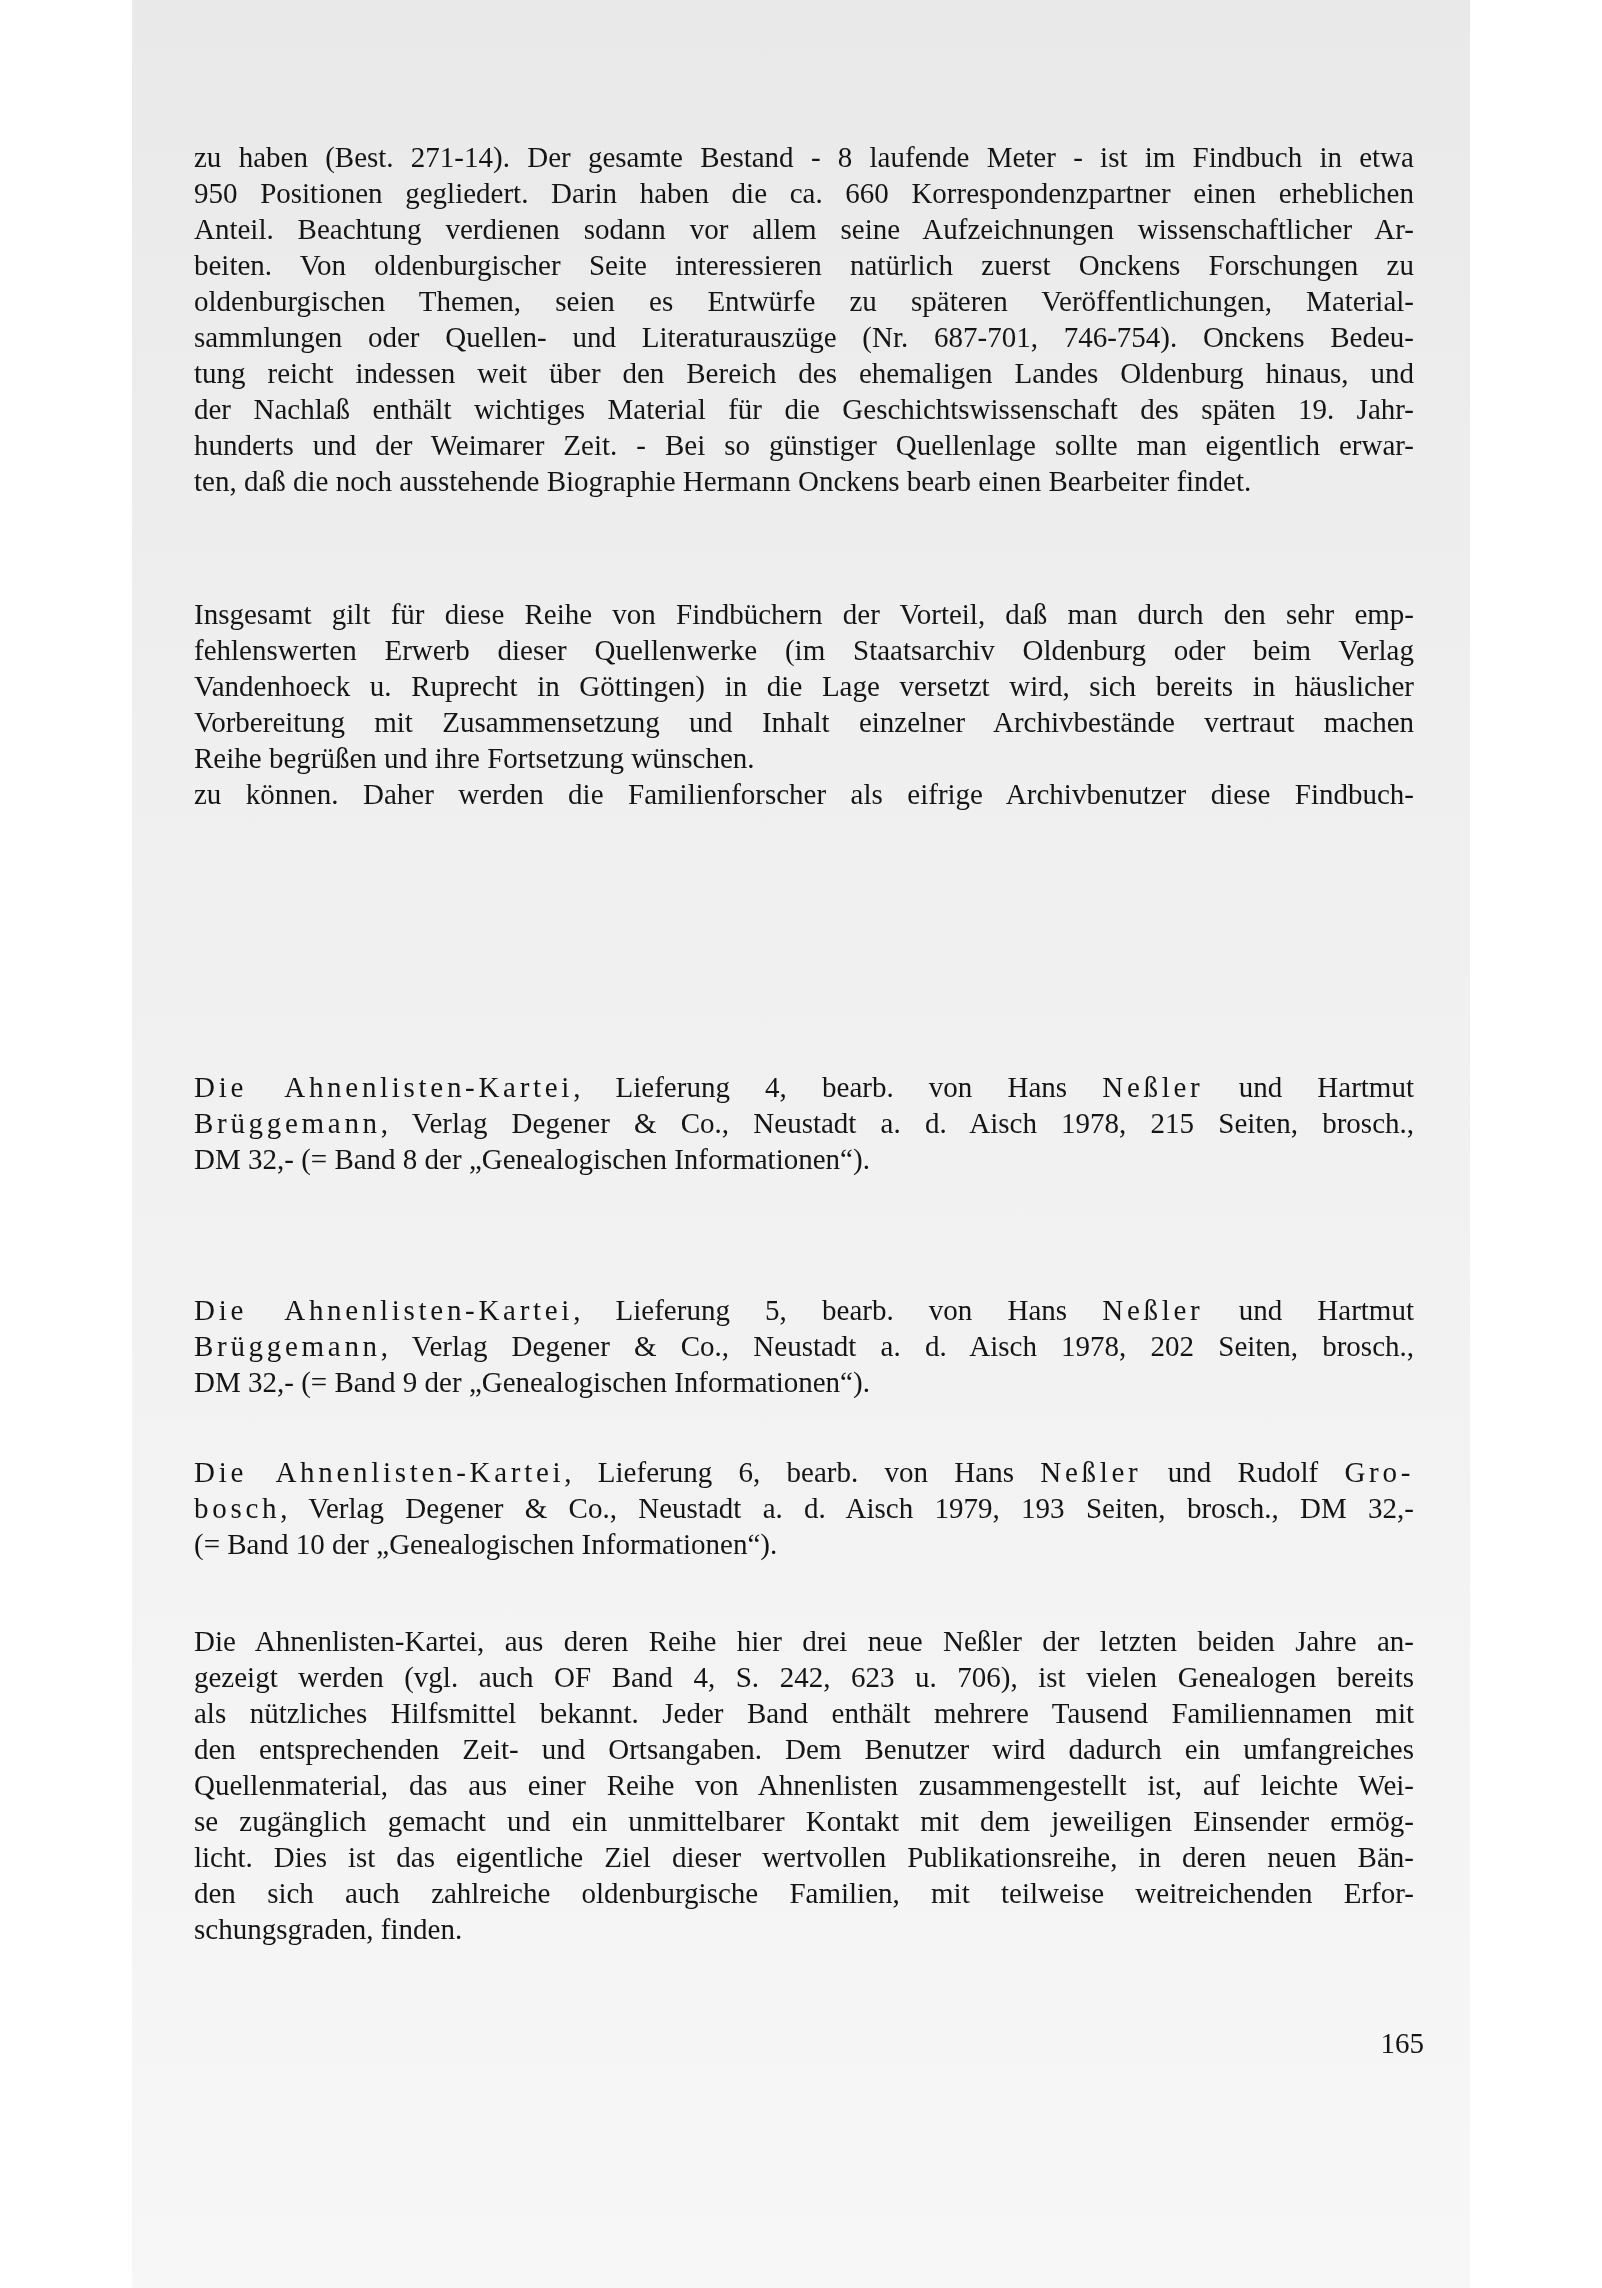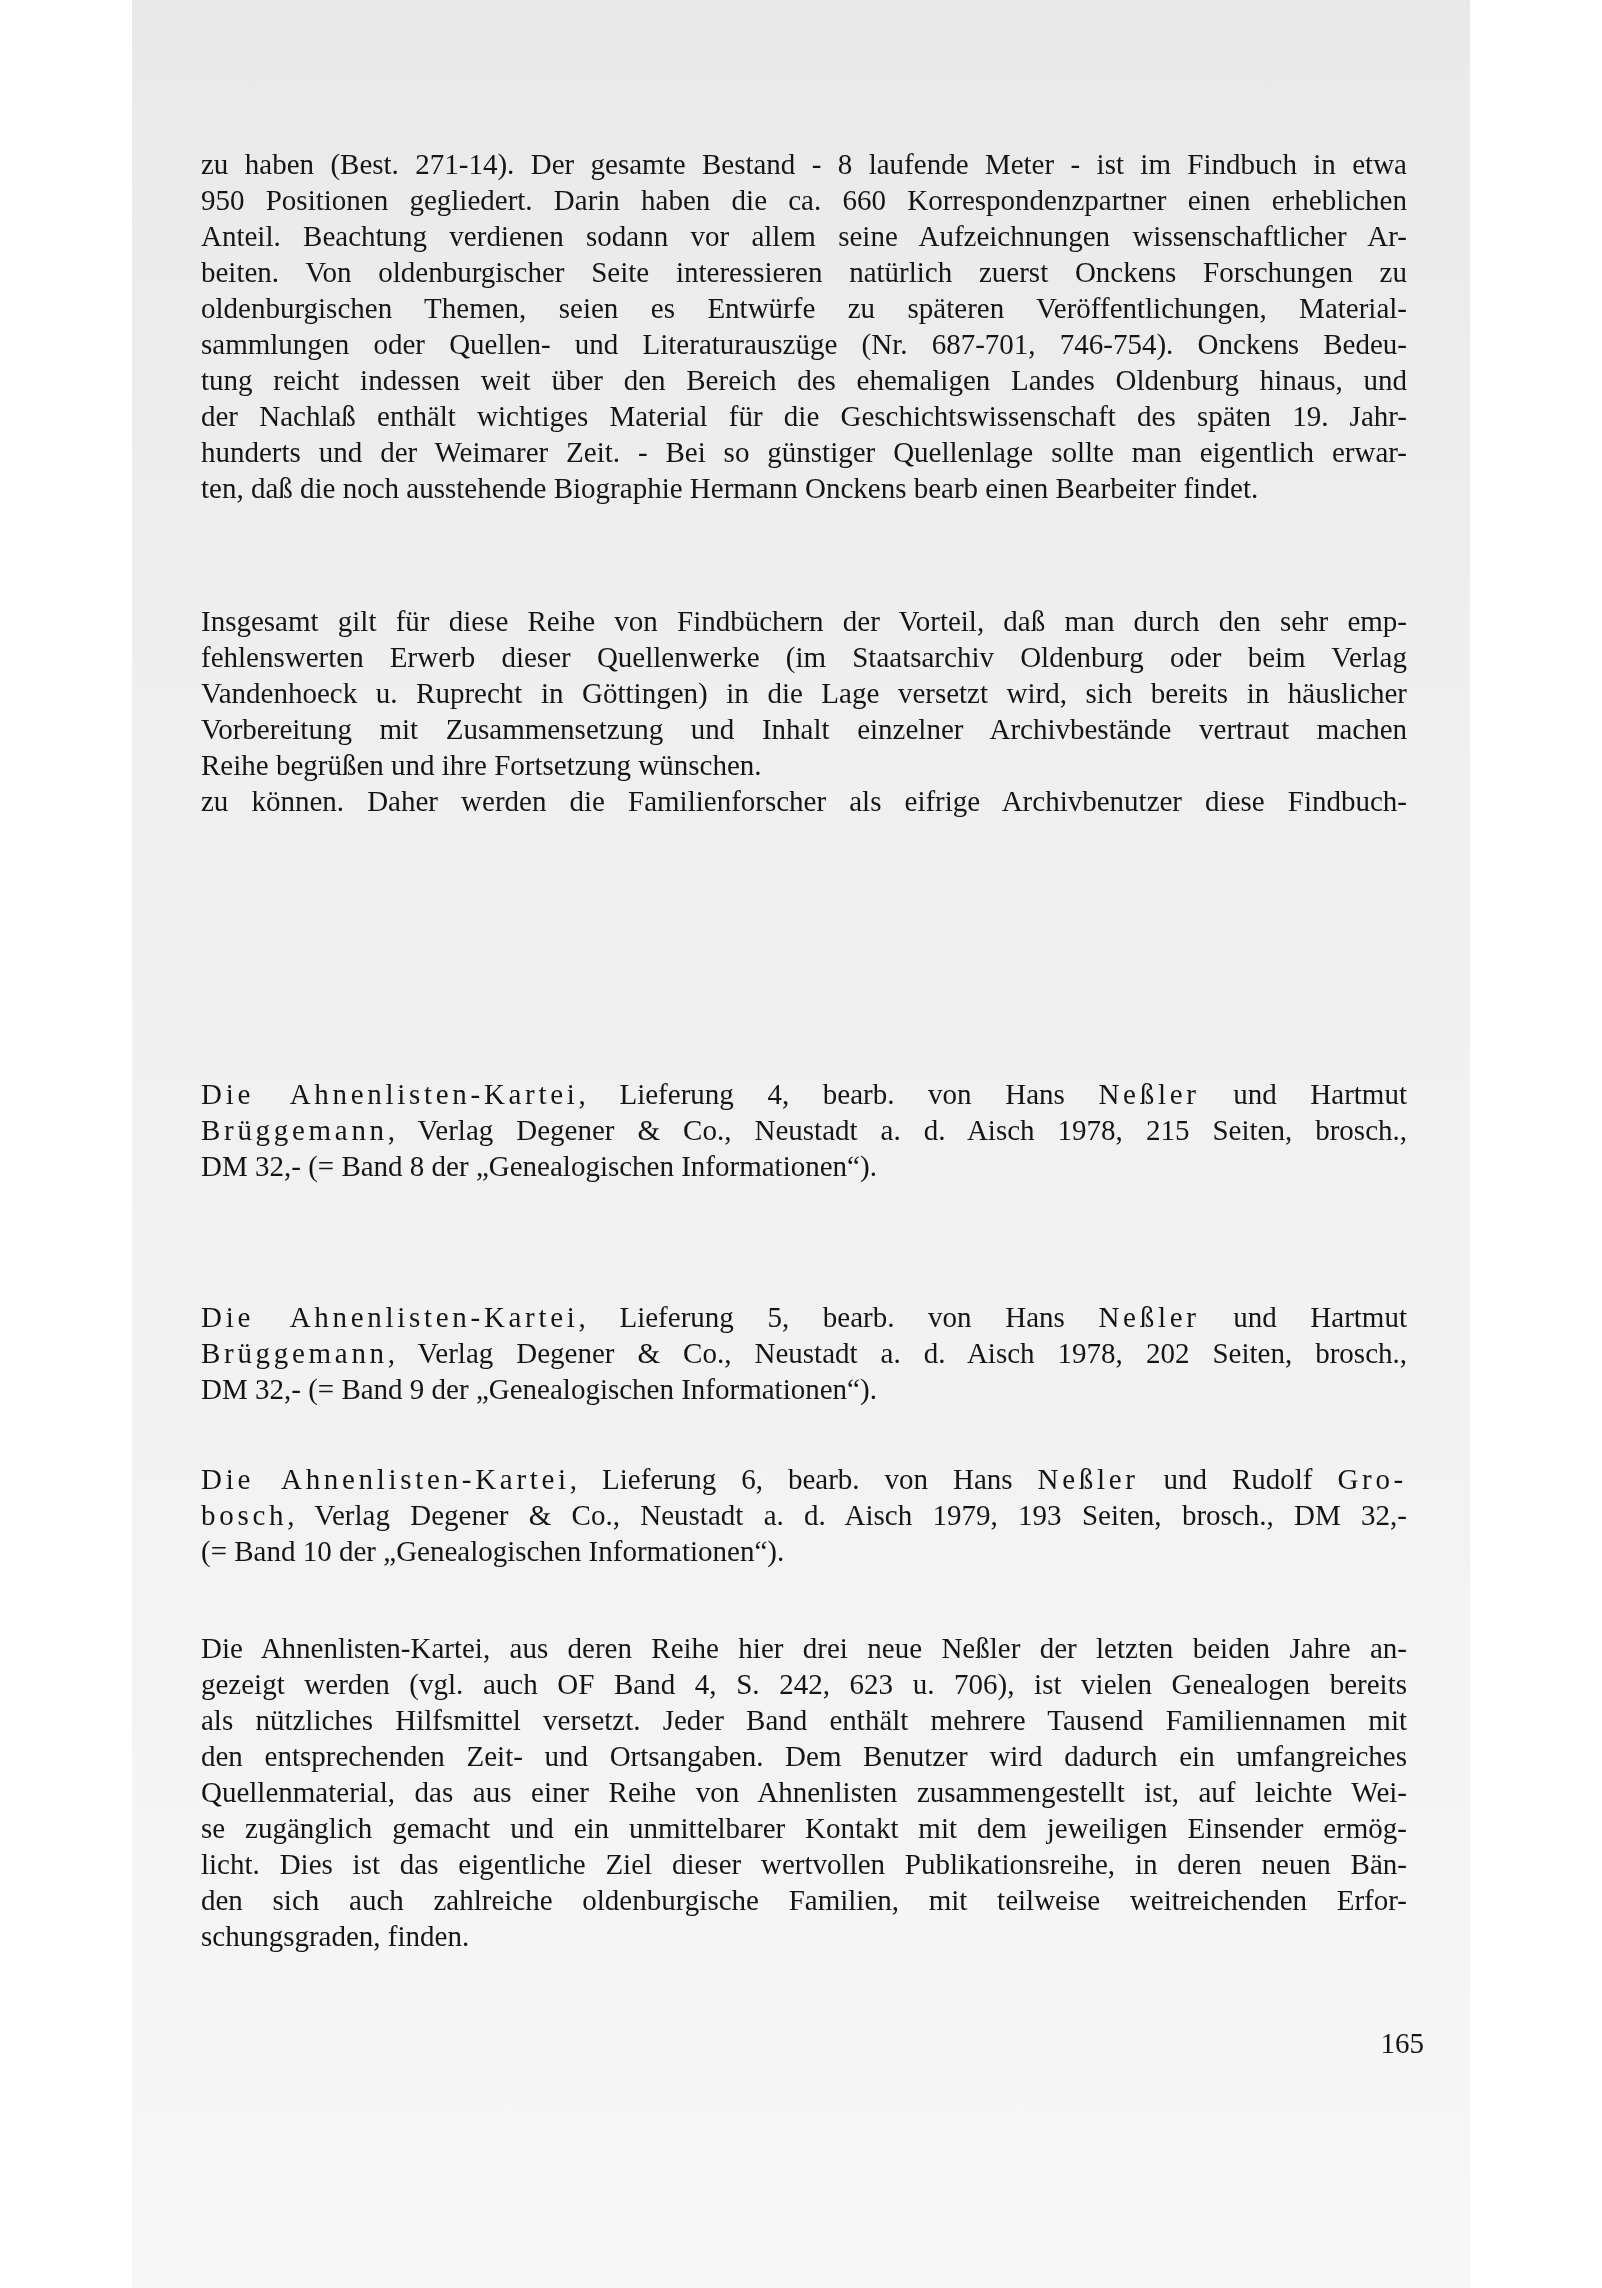--- a/index.html
+++ b/index.html
@@ -26,21 +26,21 @@
     left: 57px;
     width: 1230px;
     font-family: "Liberation Serif", "DejaVu Serif", serif;
     font-size: 29px;
     line-height: 36px;
     color: #151515;
     text-align: justify;
     hyphens: manual;
   }
   .para {
-    margin: 12px;
+    margin: 5px;
   }
   .para .line {
     display: block;
     text-align: justify;
     text-align-last: justify;
     white-space: nowrap;
   }
   .para .line.last {
     text-align-last: left;
   }
@@ -116,21 +116,21 @@
       <span class="line"><span class="spaced">Die Ahnenlisten-Kartei</span><span>, Lieferung 6, bearb. von Hans </span><span class="spaced">Neßler</span><span> und Rudolf </span><span class="spaced">Gro-</span></span>
       <span class="line"><span class="spaced">bosch</span><span>, Verlag Degener &amp; Co., Neustadt a. d. Aisch 1979, 193 Seiten, brosch., DM 32,-</span></span>
       <span class="line last">(=  Band 10 der „Genealogischen Informationen“).</span>
     </p>
   </div>
 
   <div class="text-block" id="block-3">
     <p class="para">
       <span class="line">Die Ahnenlisten-Kartei, aus deren Reihe hier drei neue Neßler der letzten beiden Jahre an-</span>
       <span class="line">gezeigt werden (vgl. auch OF Band 4, S. 242, 623 u. 706), ist vielen Genealogen bereits</span>
-      <span class="line">als nützliches Hilfsmittel versetzt. Jeder Band enthält mehrere Tausend Familiennamen mit</span>
+      <span class="line">als nützliches Hilfsmittel bekannt. Jeder Band enthält mehrere Tausend Familiennamen mit</span>
       <span class="line">den entsprechenden Zeit- und Ortsangaben. Dem Benutzer wird dadurch ein umfangreiches</span>
       <span class="line">Quellenmaterial, das aus einer Reihe von Ahnenlisten zusammengestellt ist, auf leichte Wei-</span>
       <span class="line">se zugänglich gemacht und ein unmittelbarer Kontakt mit dem jeweiligen Einsender ermög-</span>
       <span class="line">licht. Dies ist das eigentliche Ziel dieser wertvollen Publikationsreihe, in deren neuen Bän-</span>
       <span class="line">den sich auch zahlreiche oldenburgische Familien, mit teilweise weitreichenden Erfor-</span>
       <span class="line last">schungsgraden, finden.</span>
     </p>
   </div>
 
   <div class="page-number">165</div>

